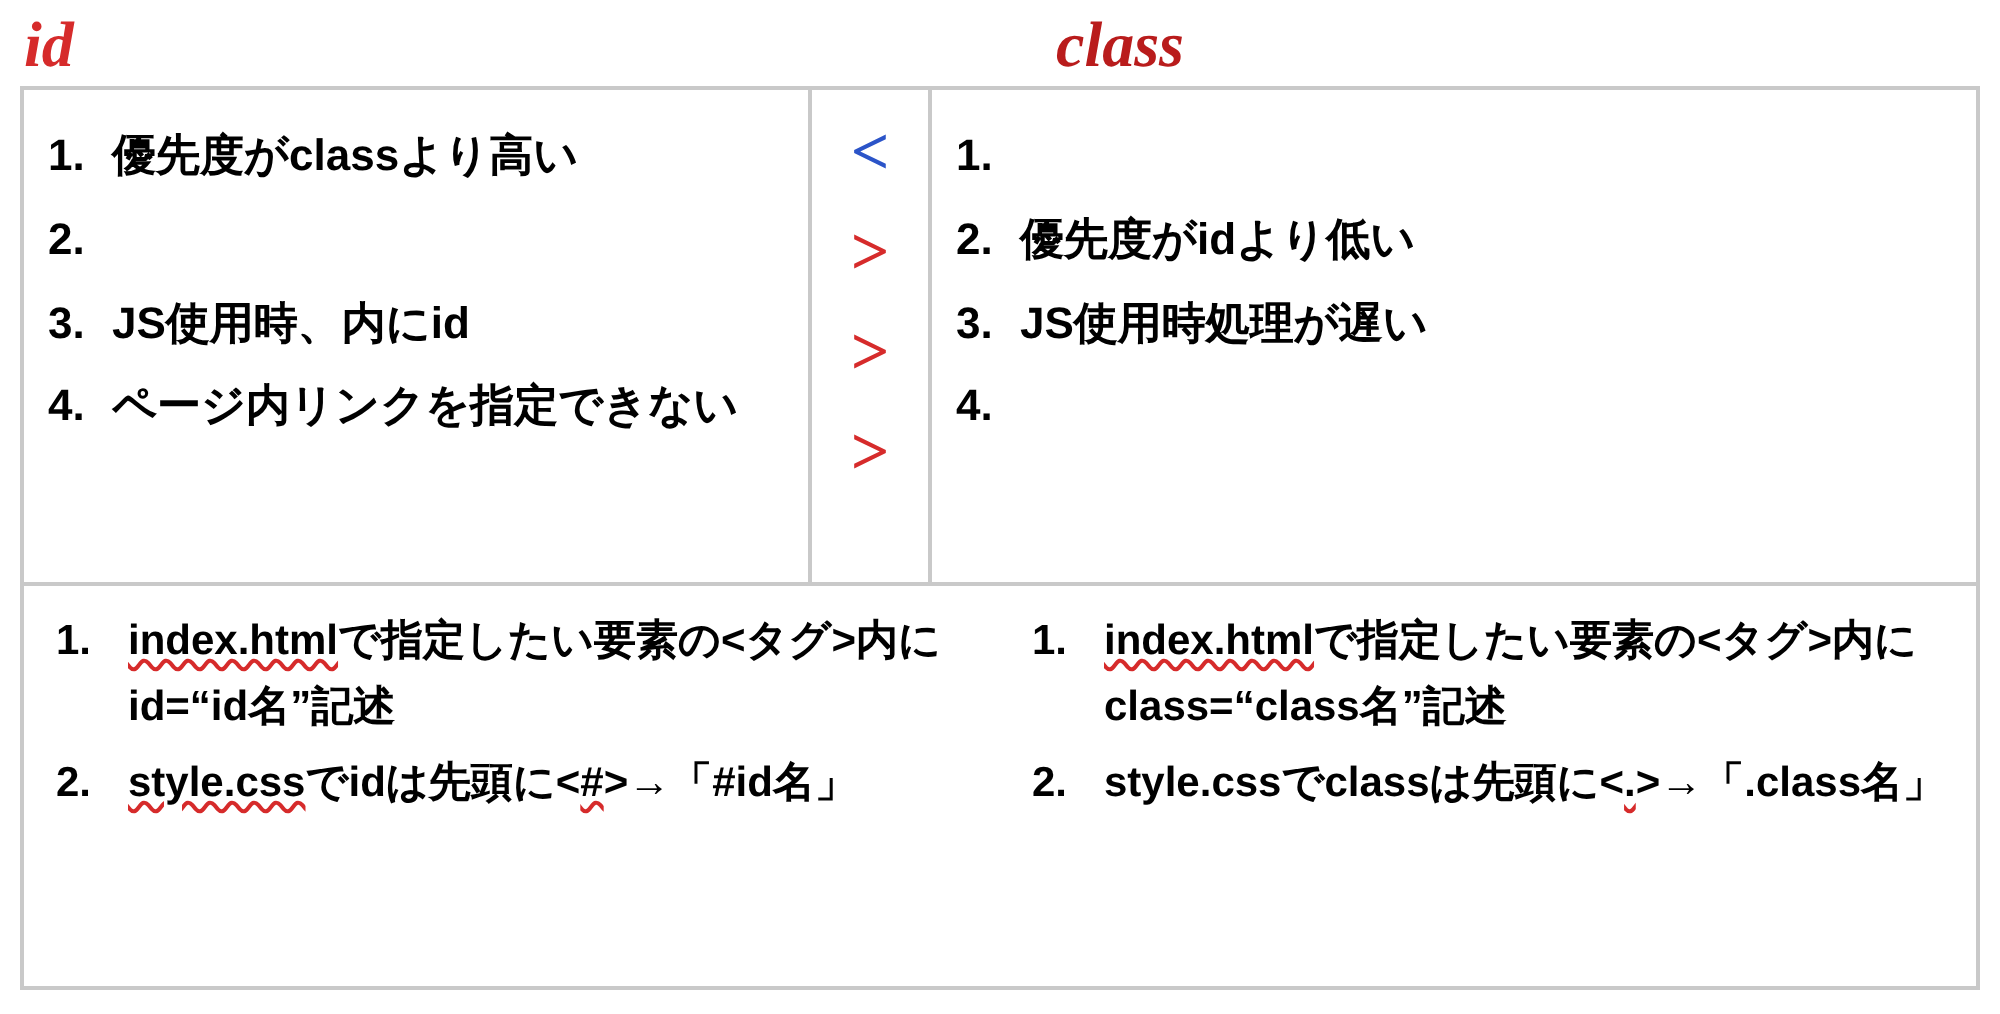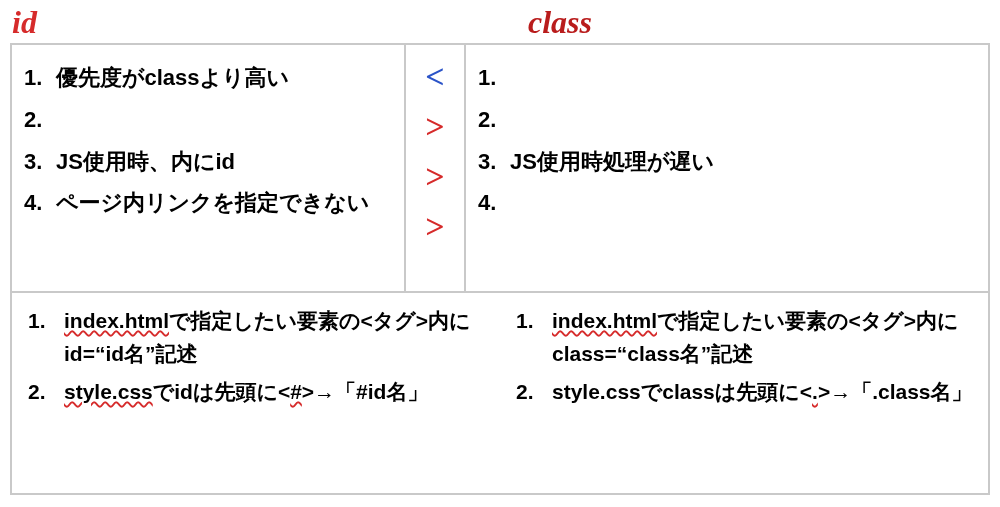--- a/index.html
+++ b/index.html
@@ -155,20 +155,21 @@
       <div class="arrow red">&gt;</div>
     </div>
 
     <div class="cell cell-right">
       <ol class="feat">
         <li>
             <span class="num">1.</span>
           </li>
         <li>
             <span class="num">2.</span>
+            <span>優先度がidより低い</span>
           </li>
         <li>
             <span class="num">3.</span>
             <span>JS使用時処理が遅い</span>
           </li>
         <li>
             <span class="num">4.</span>
           </li>
       </ol>
     </div>

